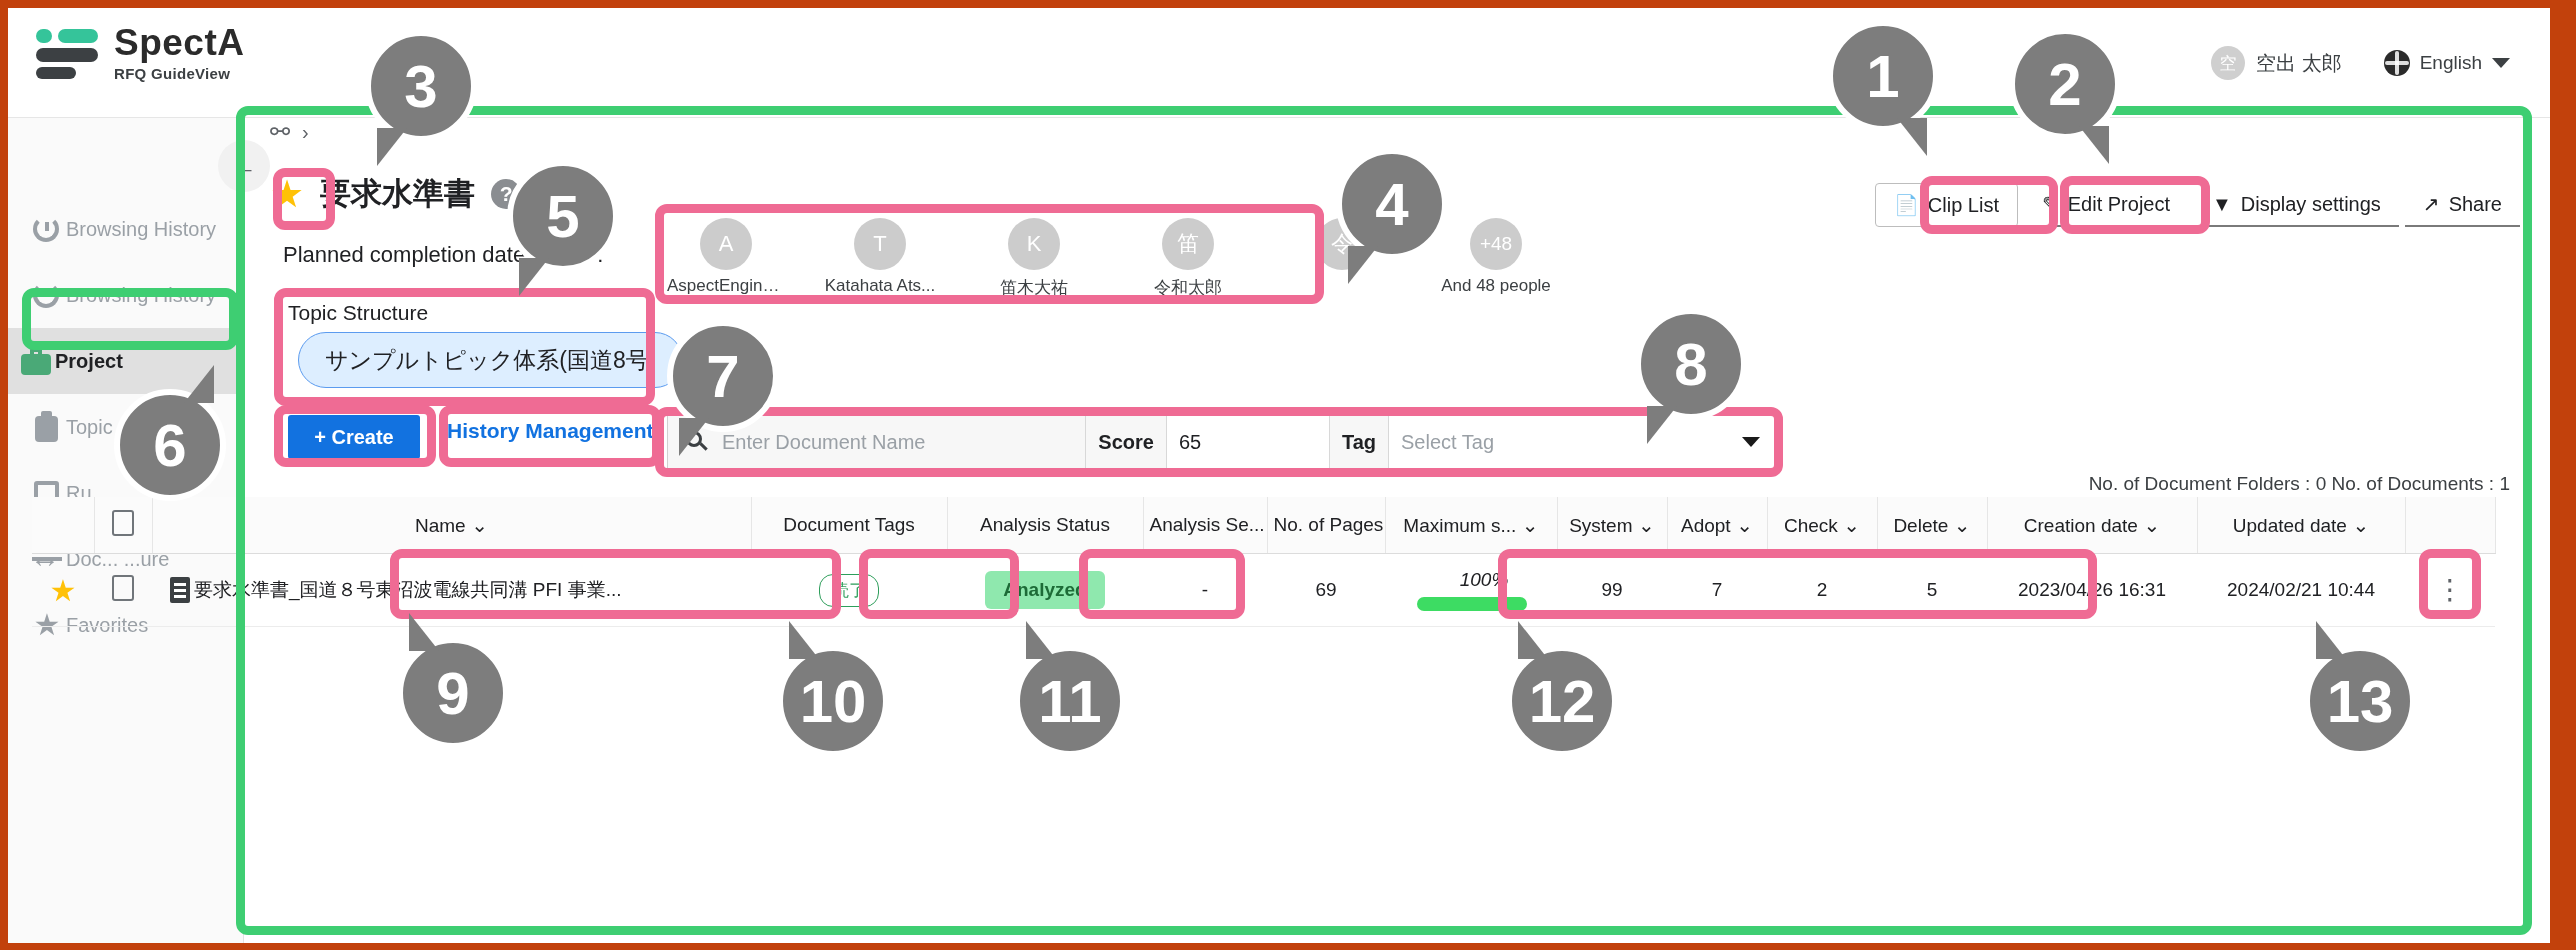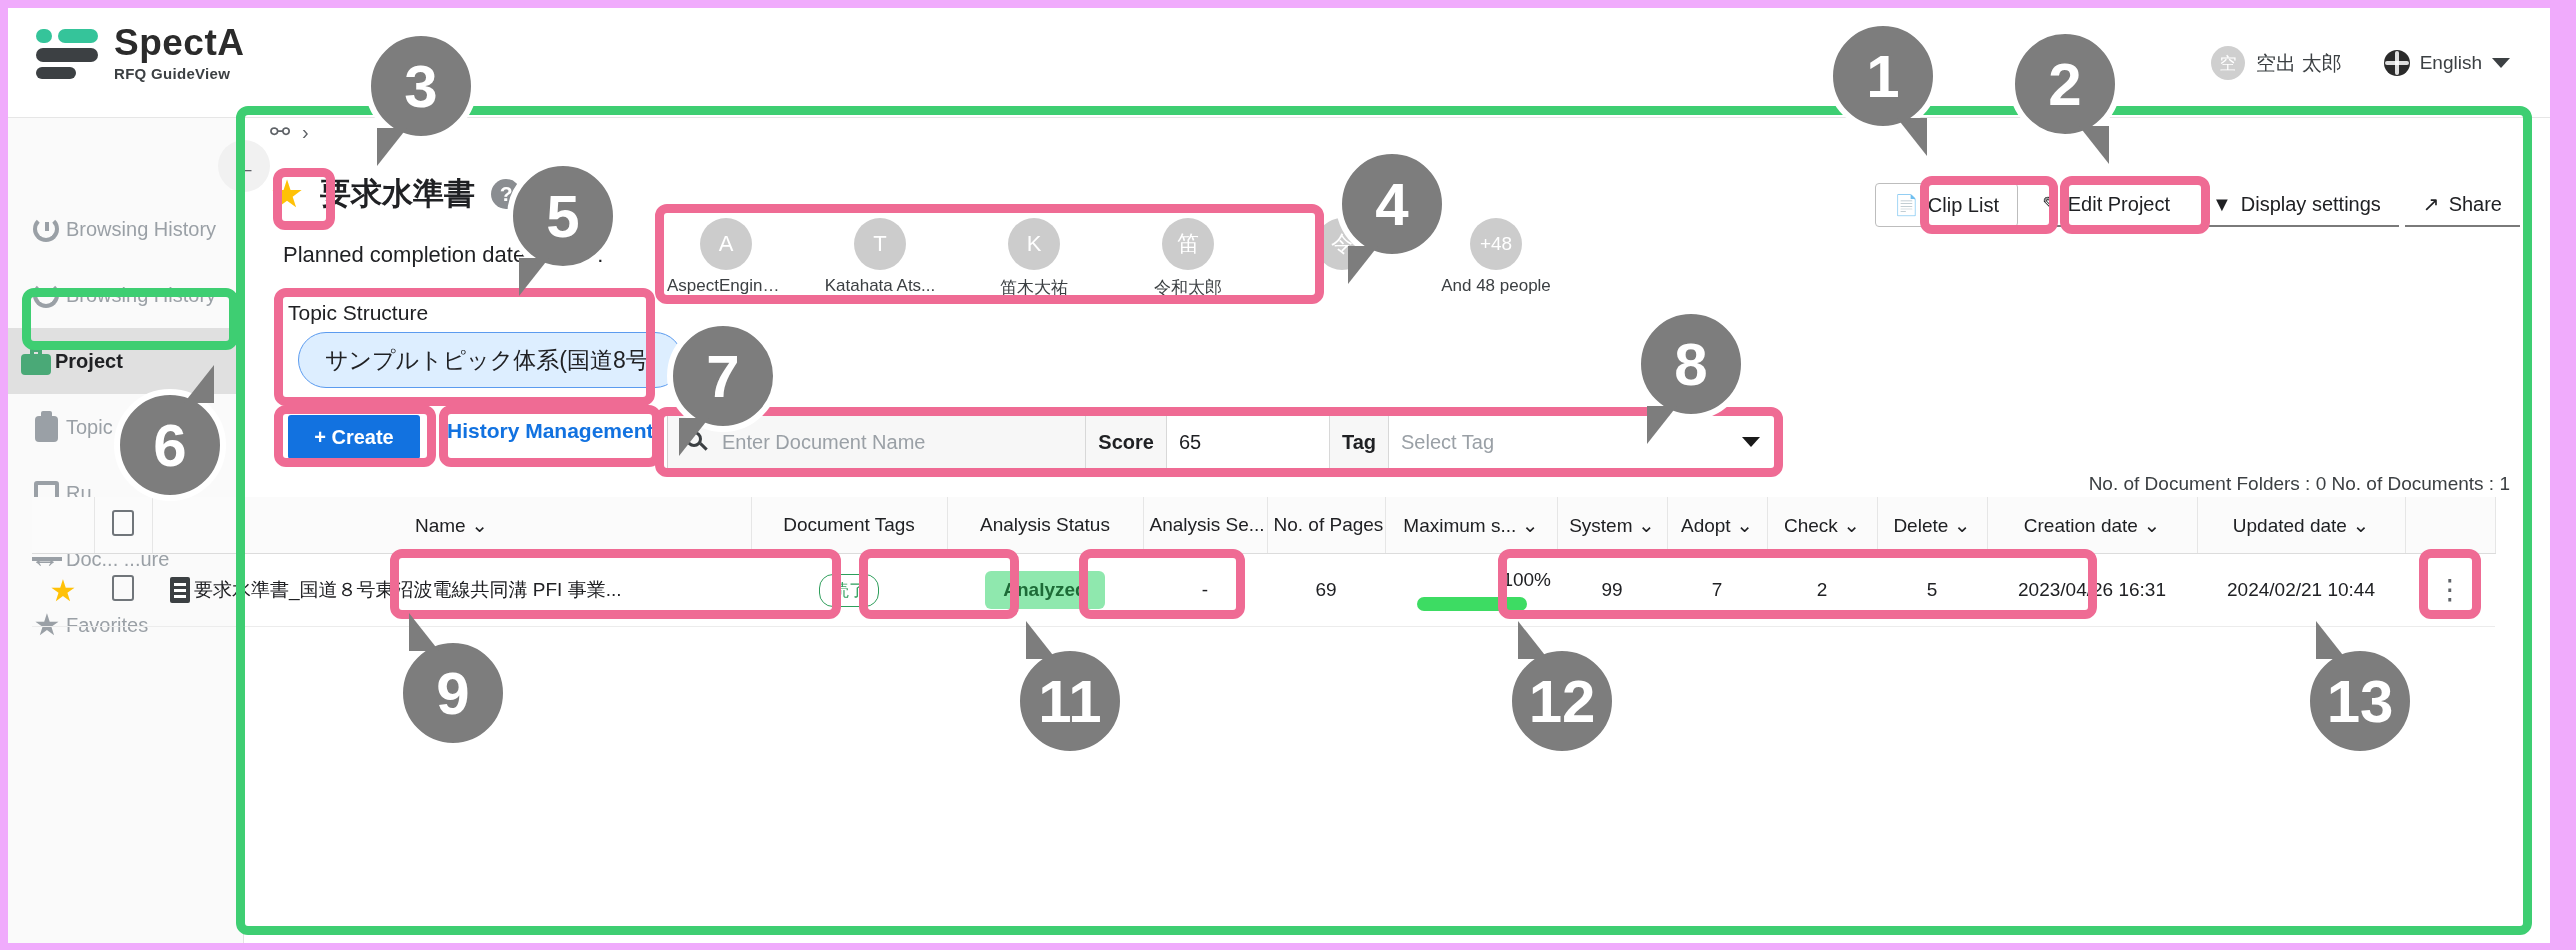--- a/index.html
+++ b/index.html
@@ -5,21 +5,21 @@
   html, body {
     margin: 0; padding: 0;
     background: #000;
     width: 2576px; height: 951px;
     overflow: hidden;
     font-family: "Liberation Sans", "DejaVu Sans", sans-serif;
   }
   #root {
     position: relative;
     width: 2576px; height: 951px;
-    background: #f0abfc;
+    background: #c2410c;
   }
   
   .app-window {
     position: absolute;
     left: 8px; top: 8px;
     width: 2542px; height: 935px;
     background: #ffffff;
     overflow: hidden;
   }
   
@@ -299,21 +299,21 @@
     overflow: hidden; text-overflow: ellipsis;
   }
   .tag-pill {
     display: inline-block; padding: 4px 12px; border-radius: 14px;
     border: 1px solid #2e9e5b; color: #2e9e5b; font-size: 17px; background: #ffffff;
   }
   .status-pill {
     display: inline-block; padding: 8px 18px; border-radius: 6px;
     background: #8fe8ae; color: #1d6b37; font-size: 19px; font-weight: bold;
   }
-  .prog-wrap { text-align: right; padding-left: 26px; }
+  .prog-wrap { text-align: center; padding-left: 26px; font-style: italic; }
   .prog-val { font-size: 19px; color: #202124; }
   .prog-bar {
     margin-top: 6px; width: 110px; height: 14px; border-radius: 7px; background: #3ddc63;
   }
   .kebab { font-size: 28px; color: #5f6368; line-height: 1; letter-spacing: 0; }
   
   .hl {
     position: absolute; border: 9px solid #ef6b94; border-radius: 12px;
     box-sizing: border-box; pointer-events: none; z-index: 20;
   }
@@ -617,20 +617,24 @@
         <span class="tail tail-dl"></span>
     </div>
     <div class="bubble" style="left:1627px; top:300px;">
       <span>8</span>
         <span class="tail tail-dl"></span>
     </div>
     <div class="bubble" style="left:389px; top:629px;">
       <span>9</span>
         <span class="tail tail-ul"></span>
     </div>
+    <div class="bubble" style="left:769px; top:637px;">
+      <span>10</span>
+        <span class="tail tail-ul"></span>
+    </div>
     <div class="bubble" style="left:1006px; top:637px;">
       <span>11</span>
         <span class="tail tail-ul"></span>
     </div>
     <div class="bubble" style="left:1498px; top:637px;">
       <span>12</span>
         <span class="tail tail-ul"></span>
     </div>
     <div class="bubble" style="left:2296px; top:637px;">
       <span>13</span>

